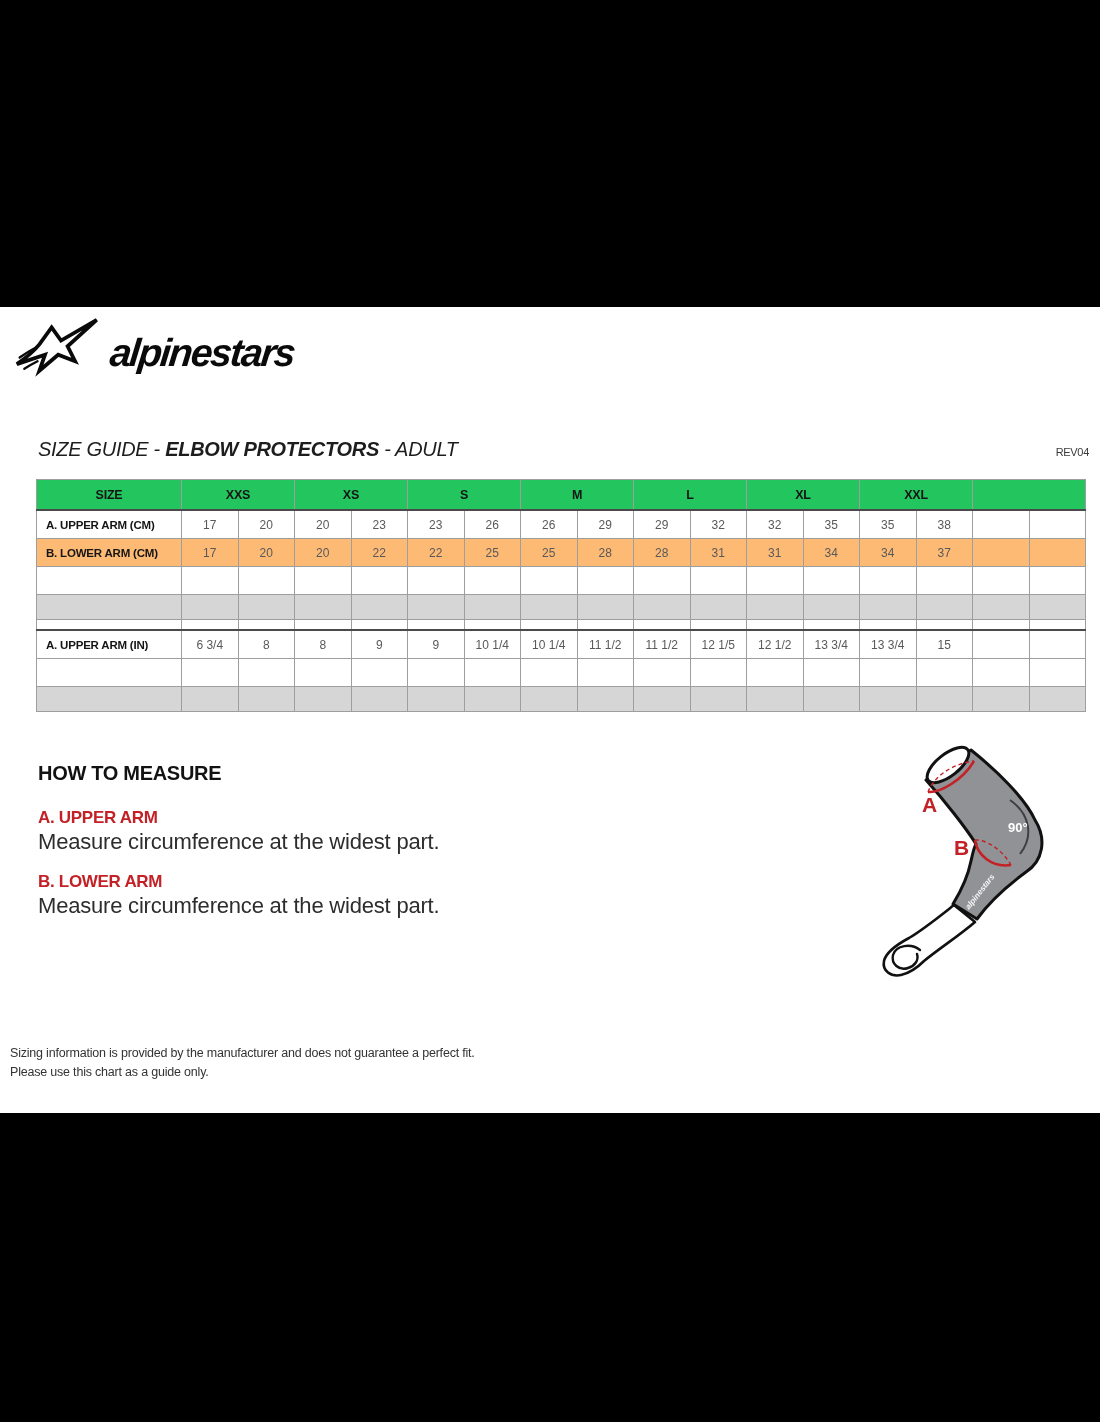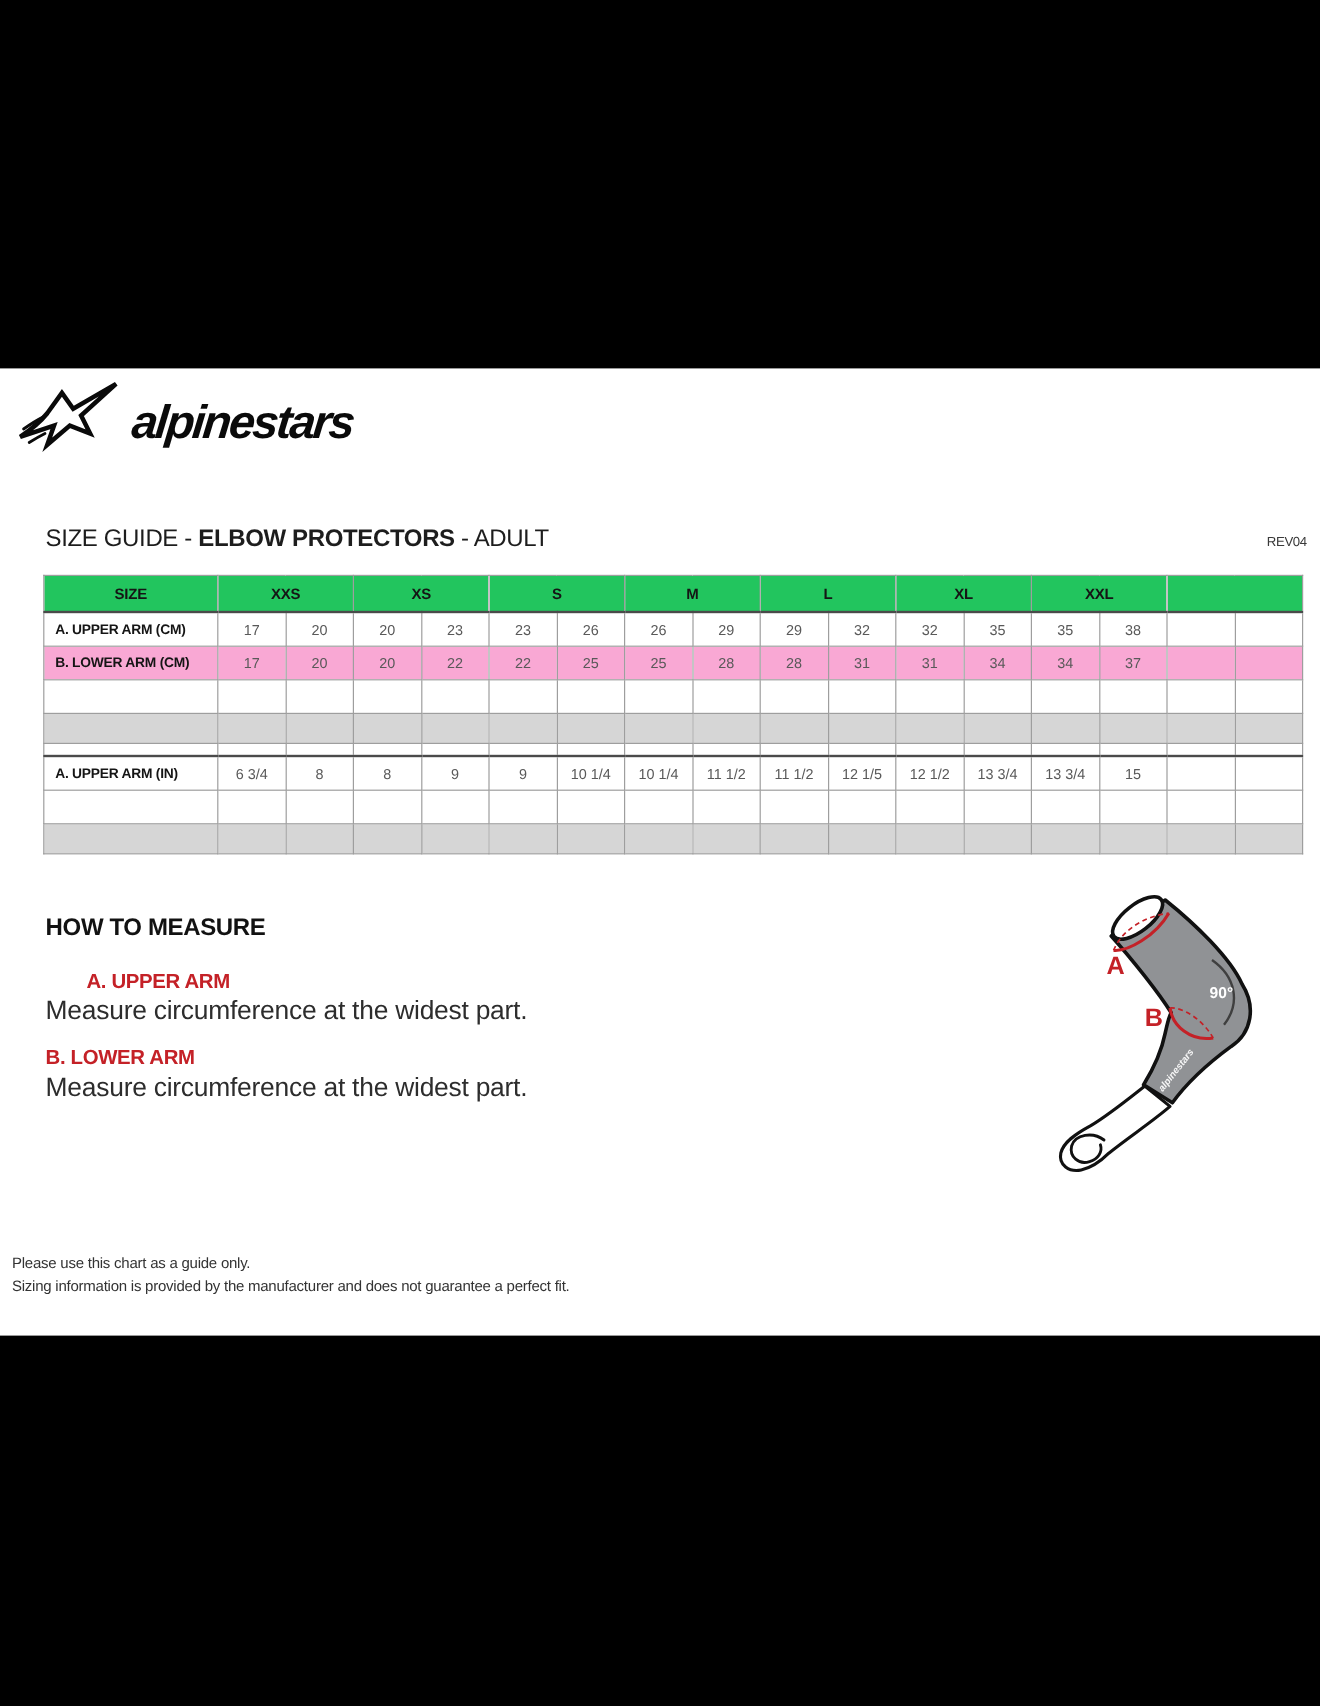--- a/index.html
+++ b/index.html
@@ -7,40 +7,40 @@
   .bar{position:absolute;left:0;width:1100px;background:#000;}
   #top-bar{top:0;height:307px;}
   #bottom-bar{top:1113px;height:309px;}
 
   
   #logo{position:absolute;left:14px;top:314px;height:72px;display:flex;align-items:center;}
   #logo svg{width:94px;height:72px;}
   #logo .brand{font-weight:bold;font-style:italic;font-size:39px;letter-spacing:-2px;color:#0a0a0a;transform:skewX(-6deg);margin-left:2px;margin-top:6px;}
 
   
-  #title{position:absolute;left:38px;top:438px;font-size:20px;color:#1d1d1d;letter-spacing:-0.3px;white-space:pre;}
+  #title{position:absolute;left:38px;top:438px;font-size:20px;color:#1d1d1d;letter-spacing:-0.3px;white-space:pre;font-style:italic;}
   #title .b{font-weight:bold;}
   #rev{position:absolute;right:11px;top:446px;font-size:11px;color:#3a3a3a;letter-spacing:-0.3px;margin-left:16px;}
 
   
   #size-table{position:absolute;left:36px;top:479px;width:1050px;border-collapse:collapse;table-layout:fixed;border:1px solid #8a8a8a;}
   #size-table col.c-lbl{width:145px;}
   #size-table th,#size-table td{border:1px solid #9e9e9e;padding:0;overflow:hidden;}
   #size-table .head-row th{height:29px;background:#22c55e;font-size:12.5px;font-weight:bold;color:#151515;text-align:center;letter-spacing:-0.2px;border-bottom:2px solid #4a4a4a;}
   #size-table td{height:27px;font-size:12px;color:#595959;text-align:center;}
   #size-table td.lbl{font-weight:bold;color:#151515;font-size:11.5px;text-align:left;padding-left:9px;letter-spacing:-0.2px;}
-  #size-table tr.r-gray td{background:#f9a8d4;}
+  #size-table tr.r-gray td{background:#fdba74;}
   #size-table tr.r-thin td{height:9px;border-bottom:2px solid #4a4a4a;}
   #size-table tr.r-spacegray td{background:#d6d6d6;height:24px;}
 
   
   #htm-heading{position:absolute;left:38px;top:762px;font-size:20px;font-weight:bold;color:#121212;letter-spacing:-0.3px;}
   .htm-label{position:absolute;left:38px;font-size:17px;font-weight:bold;color:#c42127;letter-spacing:-0.3px;}
   .htm-text{position:absolute;left:38px;font-size:22px;color:#2d2d2d;letter-spacing:-0.2px;}
-  #htm-a-label{top:808px;margin-left:34px;} #htm-a-text{top:829px;}
+  #htm-a-label{top:808px;} #htm-a-text{top:829px;}
   #htm-b-label{top:872px;} #htm-b-text{top:893px;}
 
   
   #arm-diagram{position:absolute;left:878px;top:740px;width:192px;height:245px;}
 
   
   #footer{position:absolute;left:10px;top:1044px;font-size:12.5px;line-height:19px;color:#333;letter-spacing:-0.2px;}
 </style>
 </head>
 <body>
@@ -269,15 +269,15 @@
   <path d="M 50,52 C 57,34 78,23 96,21" fill="none" stroke="#c42127" stroke-width="1.4" stroke-dasharray="4 3"></path>
   <path d="M 50,52 C 62,53 85,40 96,21" fill="none" stroke="#c42127" stroke-width="2.6"></path>
 
   <path d="M 97,100 C 107,99 124,109 133,125" fill="none" stroke="#c42127" stroke-width="1.4" stroke-dasharray="4 3"></path>
   <path d="M 97,100 C 99,115 114,128 133,125" fill="none" stroke="#c42127" stroke-width="2.6"></path>
   <text x="44" y="72" fill="#c42127" font-size="21" font-weight="bold" font-family="Liberation Sans, sans-serif">A</text>
   <text x="76" y="115" fill="#c42127" font-size="21" font-weight="bold" font-family="Liberation Sans, sans-serif">B</text>
 </svg>
 
 <div id="footer">
+  <div>Sizing information is provided by the manufacturer and does not guarantee a perfect fit.</div>
   <div>Please use this chart as a guide only.</div>
-  <div>Sizing information is provided by the manufacturer and does not guarantee a perfect fit.</div>
 </div>
 
 </body></html>

